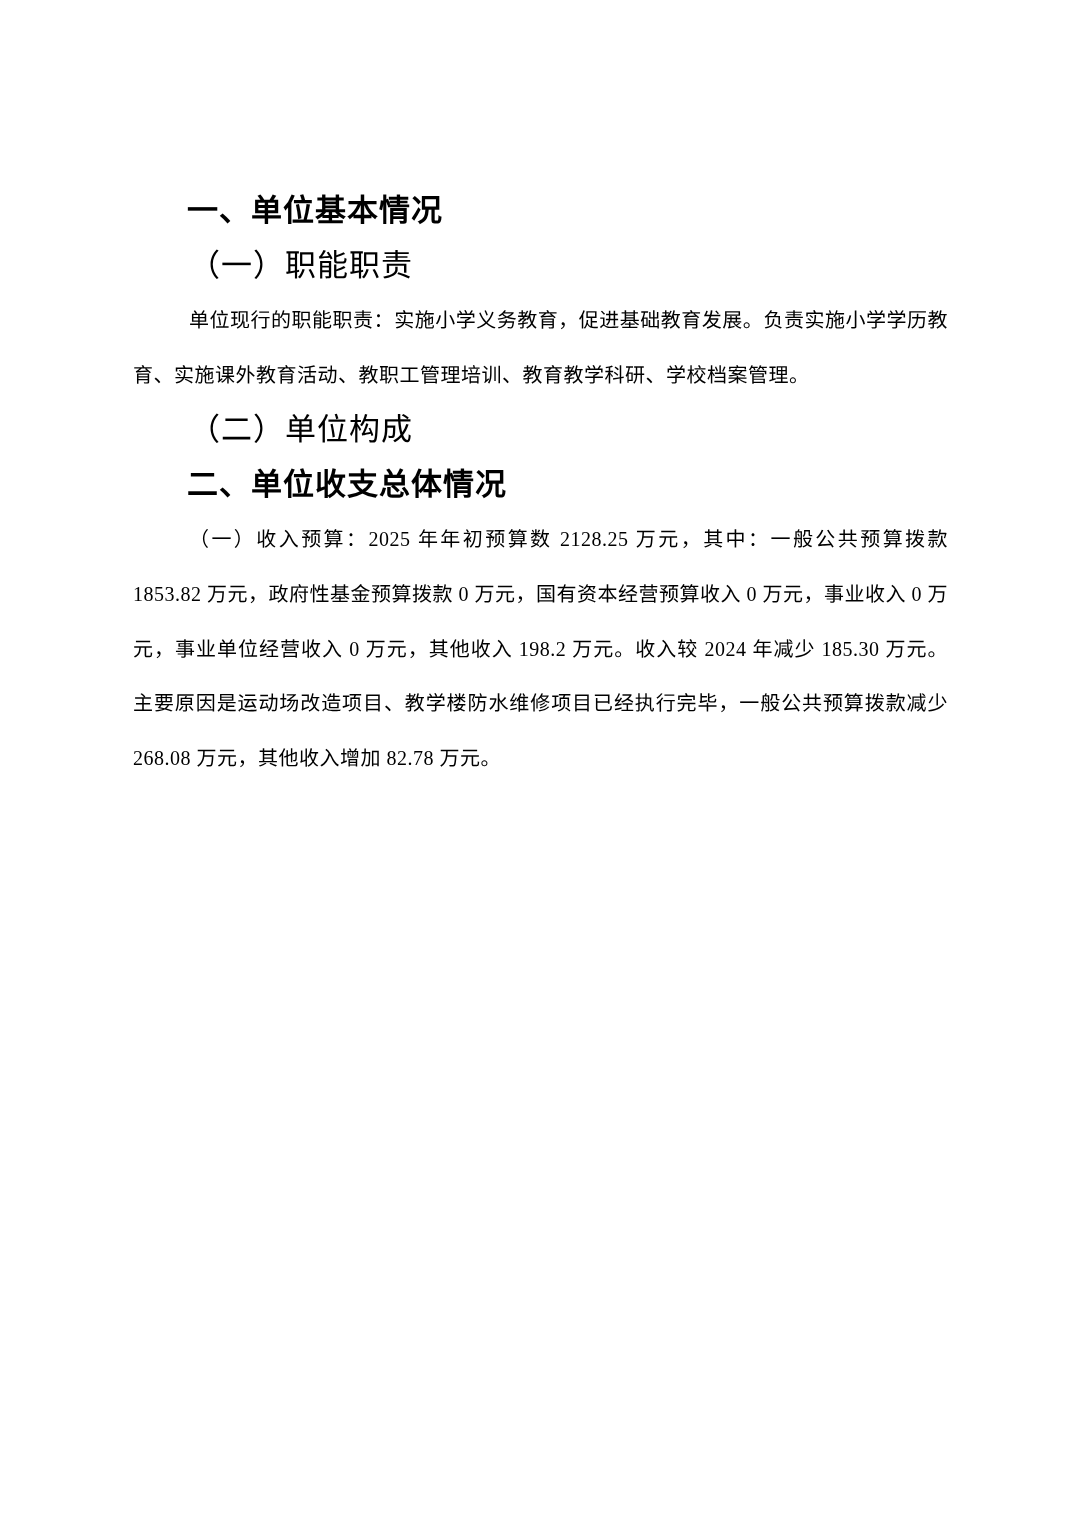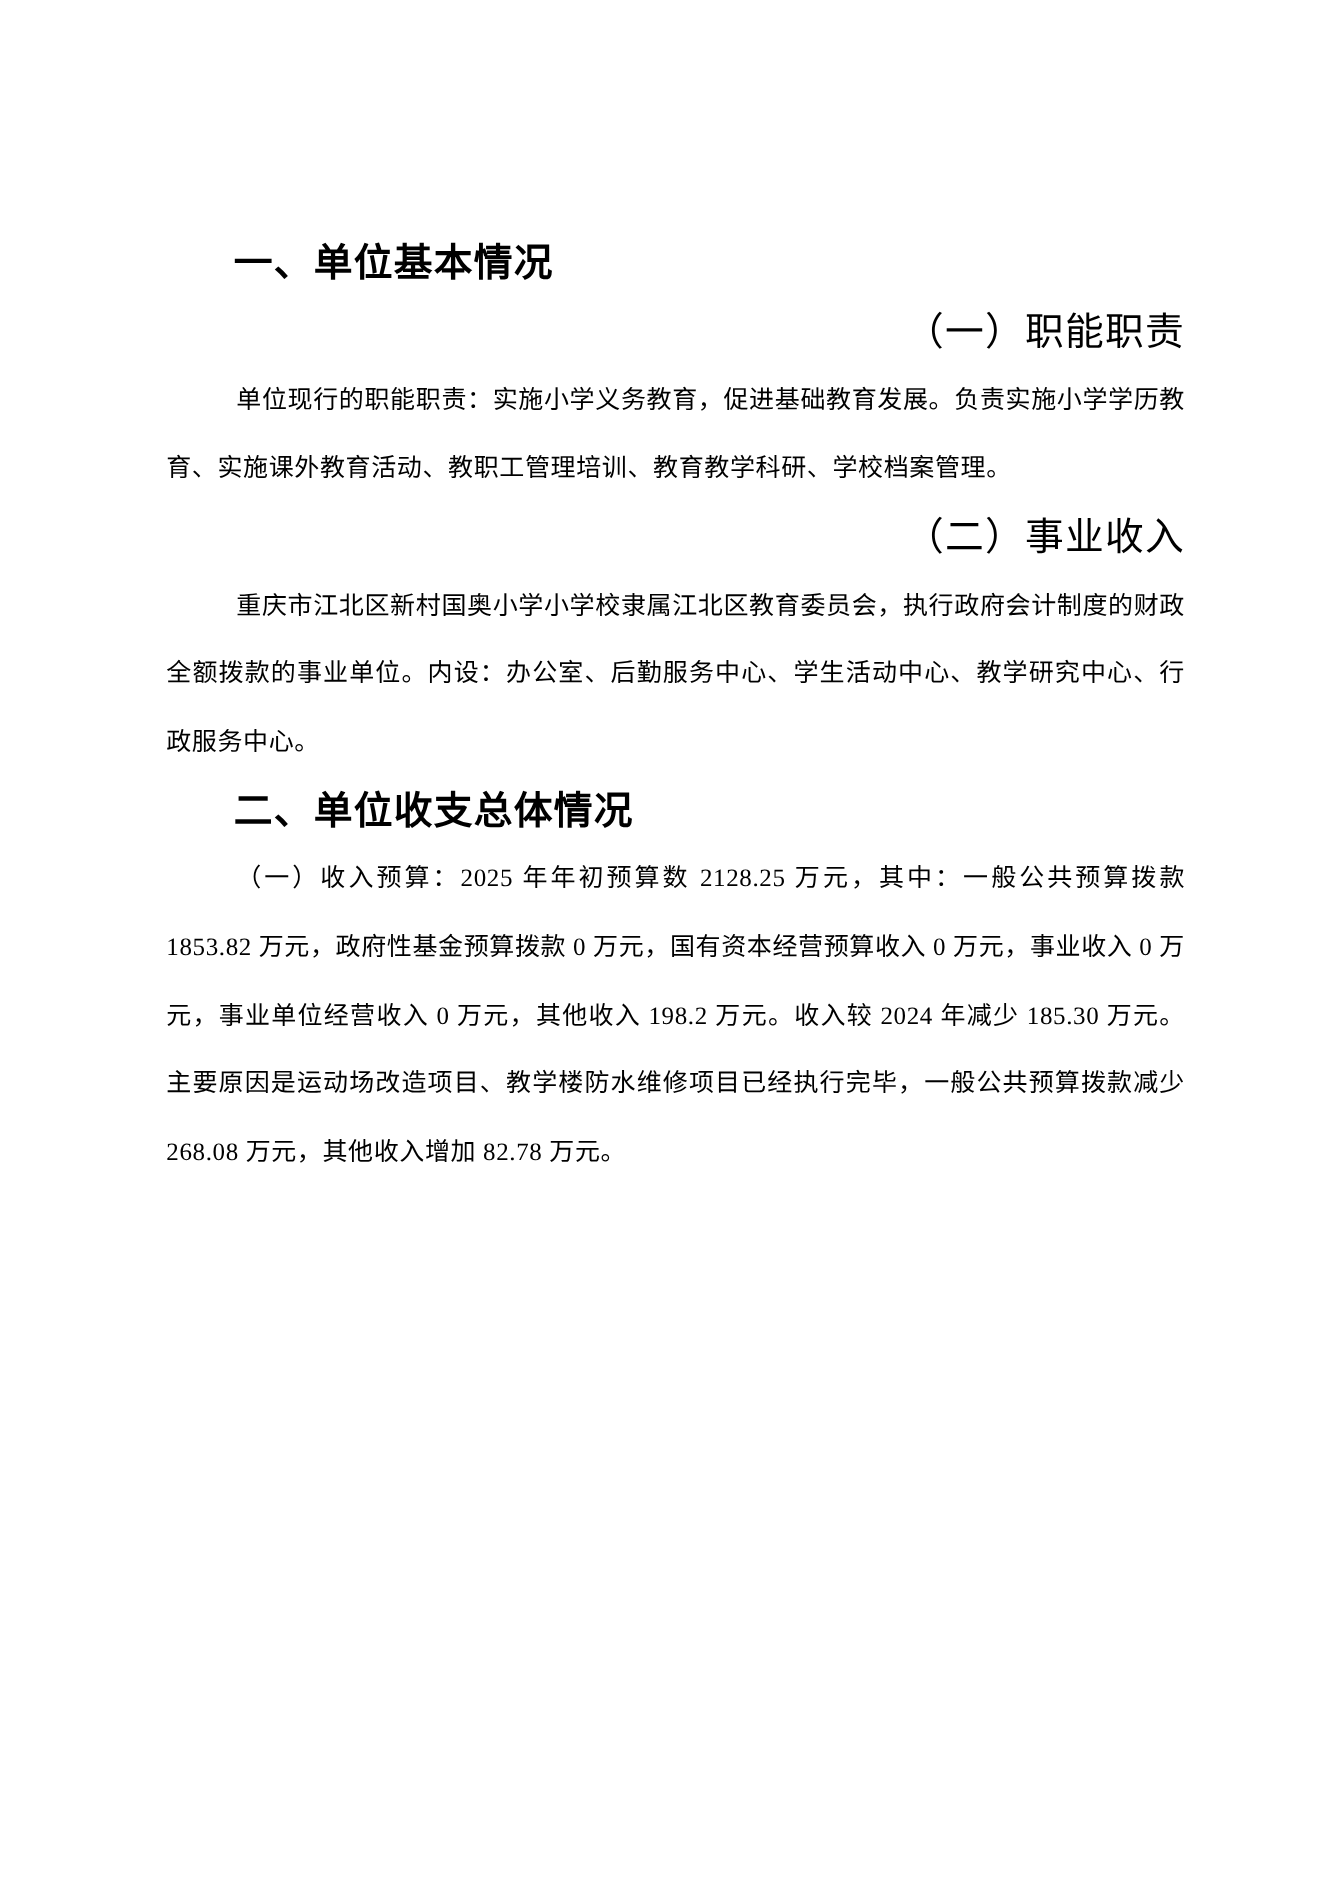--- a/index.html
+++ b/index.html
@@ -29,21 +29,20 @@
   }
   .sub-heading {
     margin: 0;
     font-family: "Liberation Serif", "DejaVu Serif", serif;
     font-weight: 400;
     font-size: 31px;
     line-height: 54.7px;
     text-indent: 56px;
     letter-spacing: 1px;
     white-space: nowrap;
-    text-align: right;
   }
   .para {
     margin: 0;
     font-family: "Liberation Serif", "DejaVu Serif", serif;
     font-weight: 400;
     font-size: 20px;
     line-height: 54.7px;
     text-indent: 56px;
     text-align: justify;
     letter-spacing: 0.5px;
@@ -56,22 +55,21 @@
 <body>
 
 <div class="page">
 
   <h2 class="sec-heading">一、单位基本情况</h2>
 
   <h3 class="sub-heading">（一）职能职责</h3>
 
   <p class="para">单位现行的职能职责：实施小学义务教育，促进基础教育发展。负责实施小学学历教育、实施课外教育活动、教职工管理培训、教育教学科研、学校档案管理。</p>
 
-  <h3 class="sub-heading">（二）事业收入</h3>
+  <h3 class="sub-heading">（二）单位构成</h3>
 
-  <p class="para">重庆市江北区新村国奥小学小学校隶属江北区教育委员会，执行政府会计制度的财政全额拨款的事业单位。内设：办公室、后勤服务中心、学生活动中心、教学研究中心、行政服务中心。</p>
 
   <h2 class="sec-heading">二、单位收支总体情况</h2>
 
   <p class="para"><span class="lead">（一）收入预算：</span><span>2025 年年初预算数 2128.25 万元，其中：一般公共预算拨款 1853.82 万元，政府性基金预算拨款 0 万元，国有资本经营预算收入 0 万元，事业收入 0 万元，事业单位经营收入 0 万元，其他收入 198.2 万元。收入较 2024 年减少 185.30 万元。主要原因是运动场改造项目、教学楼防水维修项目已经执行完毕，一般公共预算拨款减少 268.08 万元，其他收入增加 82.78 万元。</span></p>
 
 
 </div>
 
 </body></html>

